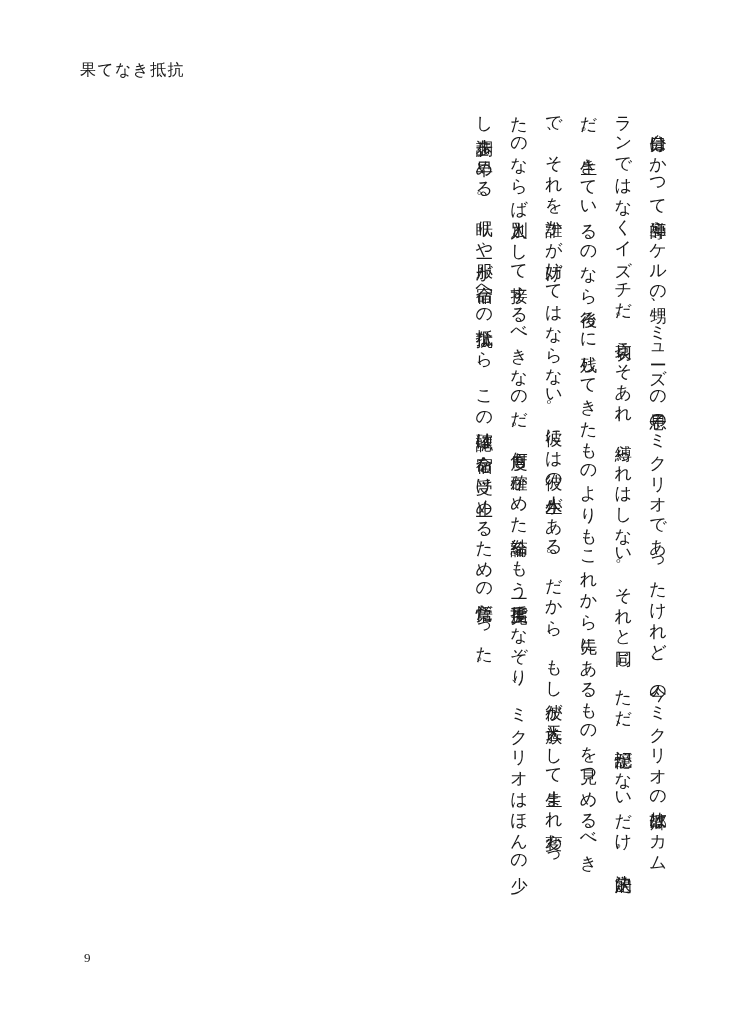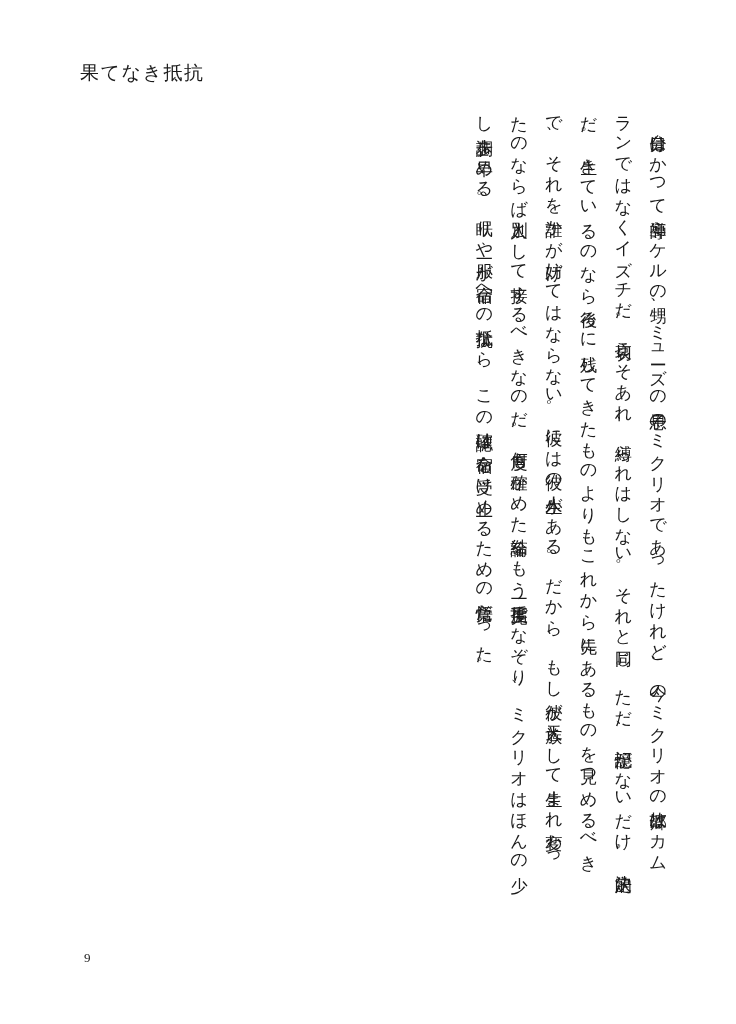--- a/index.html
+++ b/index.html
@@ -21,21 +21,21 @@
     inset: 0;
     width: 736px;
     height: 1024px;
     background: #ffffff;
   }
 
   .running-head {
     position: absolute;
     top: 60px;
     left: 80px;
-    font-size: 19px;
+    font-size: 16px;
     letter-spacing: 0.08em;
     color: #1a1a1a;
     white-space: nowrap;
   }
 
   .folio {
     position: absolute;
     left: 84px;
     bottom: 58px;
     font-size: 13px;

